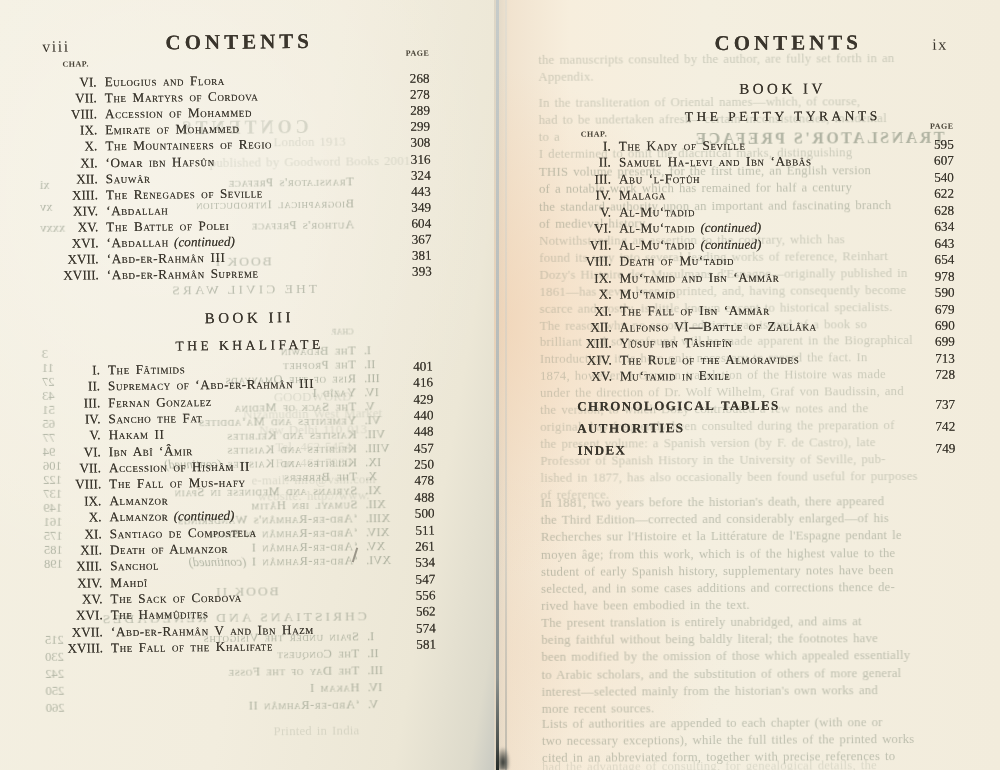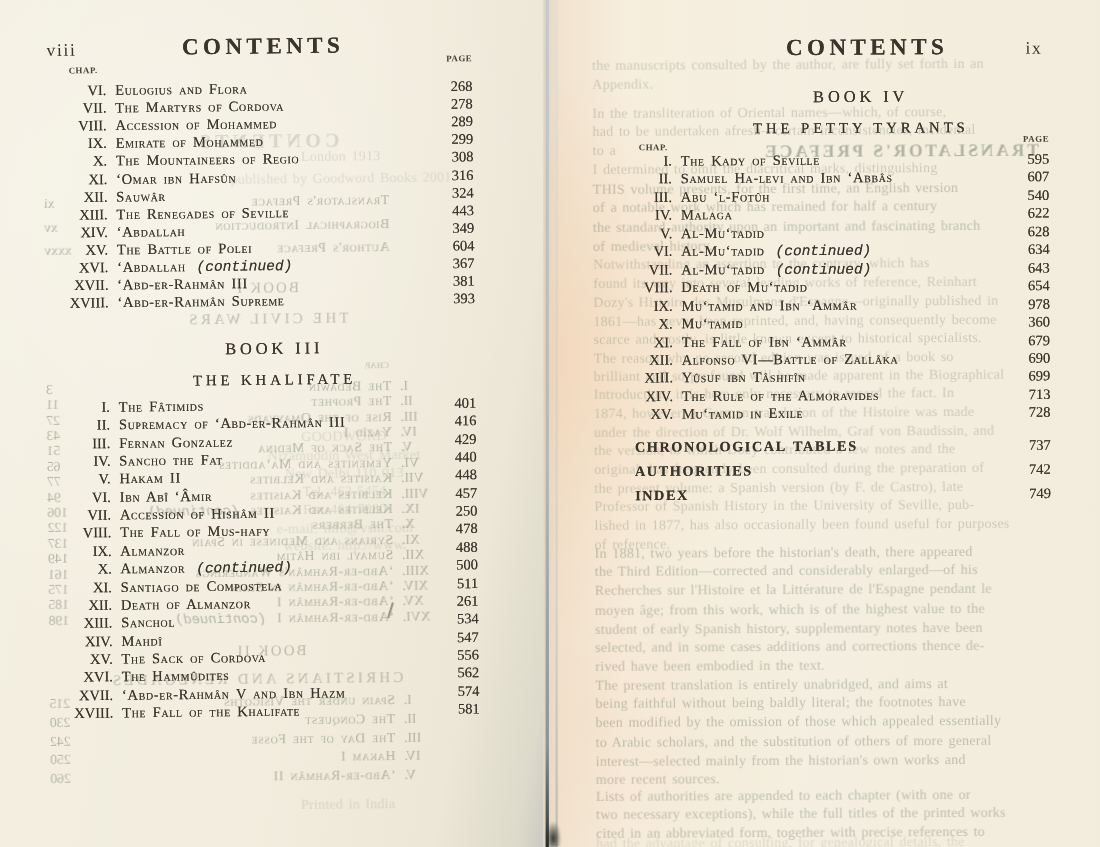--- a/index.html
+++ b/index.html
@@ -26,21 +26,21 @@
   .lbl{font-size:8px;font-weight:bold;letter-spacing:.5px;color:#464135;}
   .bookhead{font-size:15px;letter-spacing:3.5px;text-align:center;width:220px;
        text-shadow:0 0 .6px rgba(50,45,38,.9);}
   .subhead{font-size:13.5px;letter-spacing:3.5px;text-align:center;width:240px;
        text-shadow:0 0 .6px rgba(50,45,38,.9);}
   .trow{position:absolute;left:0;right:0;height:17px;font-size:13.2px;color:#38342b;
         text-shadow:0 0 .45px rgba(56,52,43,.75);}
   .trow span{position:absolute;white-space:nowrap;}
   .num{text-align:right;}
   .ttl{font-variant:small-caps;letter-spacing:.6px;word-spacing:2px;}
-  .cont{font-style:italic;font-variant:normal;letter-spacing:0;position:static !important;font-family:Liberation Mono, monospace;}
+  .cont{font-style:italic;font-variant:normal;letter-spacing:0;position:static !important;}
   .pg{text-align:right;}
   .pl .num{left:0;width:100px;}  .pl .ttl{left:108px;}  .pl .pg{left:385px;width:48px;}
   .pr .num{left:0;width:118px;}  .pr .ttl{left:126px;}  .pr .pg{left:411px;width:50px;}
   .endrow .ttl{left:83px;font-variant:normal;letter-spacing:1.4px;font-size:13px;font-weight:bold;}
   
   .mirror{position:absolute;inset:0;transform:scaleX(-1);}
   .gh{position:absolute;color:#6f7a68;filter:blur(.4px);white-space:nowrap;}
   .ghead{text-align:center;width:240px;letter-spacing:3px;opacity:.42;font-size:13.5px;}
   .ghead-big{font-size:18px;letter-spacing:4px;opacity:.22;font-weight:bold;}
   .gt .trow{font-size:12.5px;color:#75806d;opacity:.5;filter:blur(.45px);text-shadow:none;}
@@ -479,21 +479,21 @@
             <span class="pg">654</span>
           </div>
           <div class="trow" style="top: 270.6px;">
             <span class="num">IX.</span>
             <span class="ttl">Mu‘tamid and Ibn ‘Ammâr</span>
             <span class="pg">978</span>
           </div>
           <div class="trow" style="top: 287.05px;">
             <span class="num">X.</span>
             <span class="ttl">Mu‘tamid</span>
-            <span class="pg">360</span>
+            <span class="pg">590</span>
           </div>
           <div class="trow" style="top: 303.5px;">
             <span class="num">XI.</span>
             <span class="ttl">The Fall of Ibn ‘Ammâr</span>
             <span class="pg">679</span>
           </div>
           <div class="trow" style="top: 319.95px;">
             <span class="num">XII.</span>
             <span class="ttl">Alfonso VI—Battle of Zallâka</span>
             <span class="pg">690</span>

